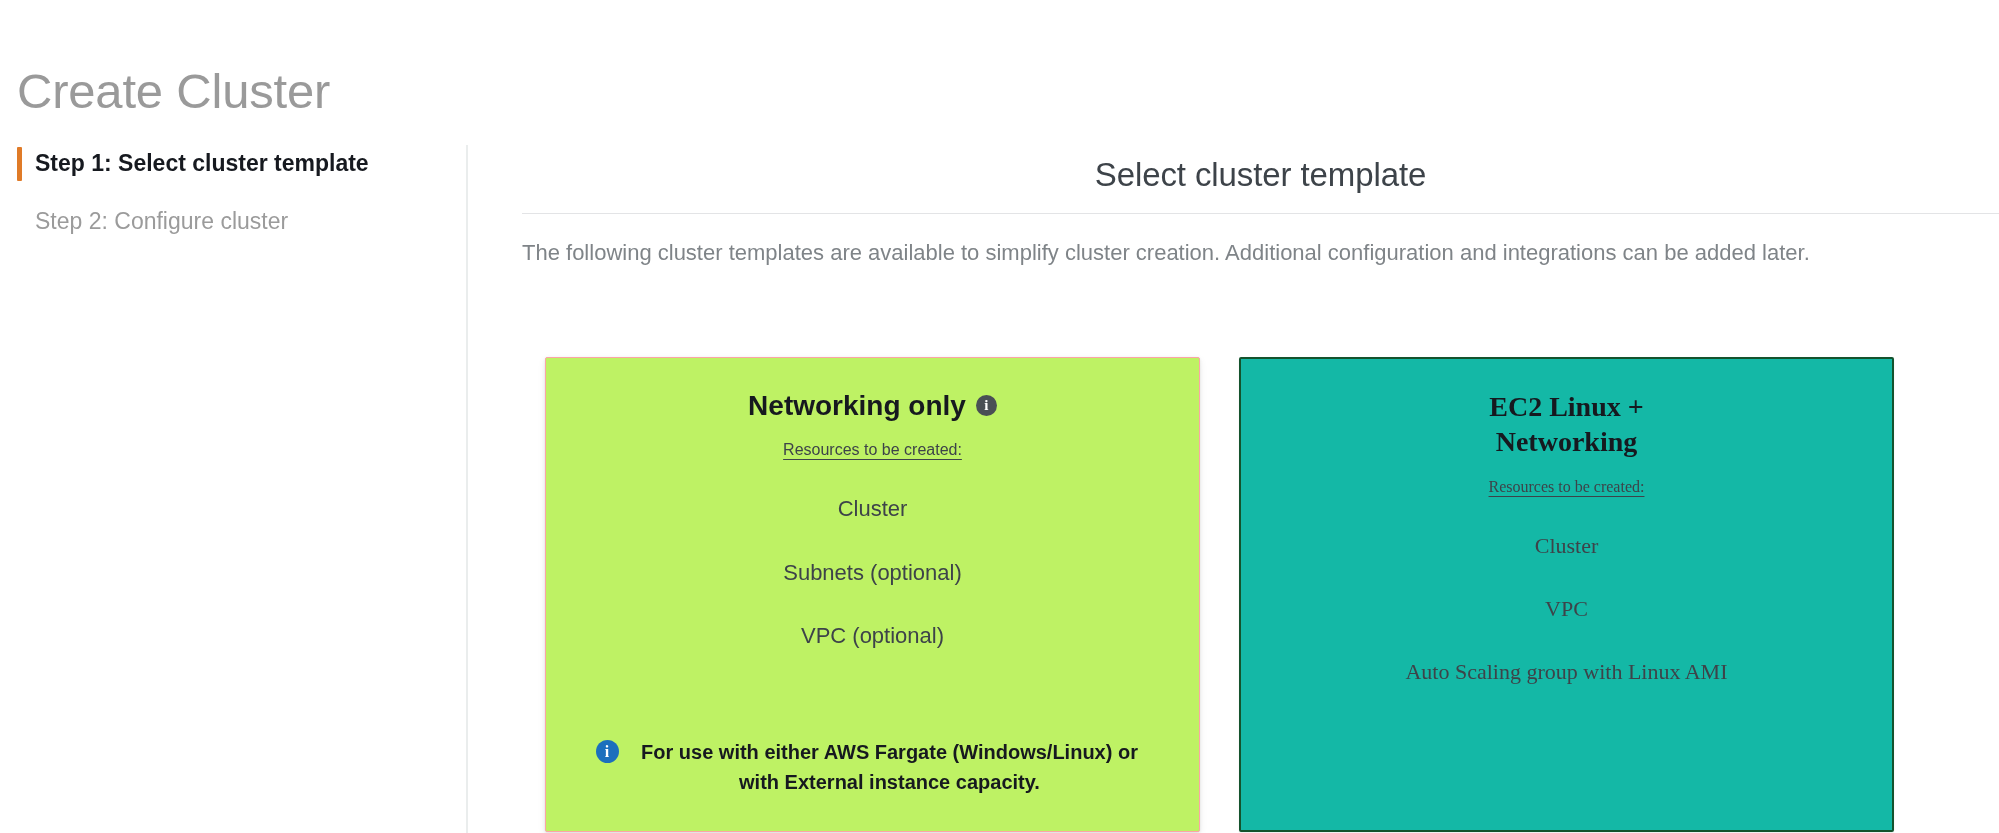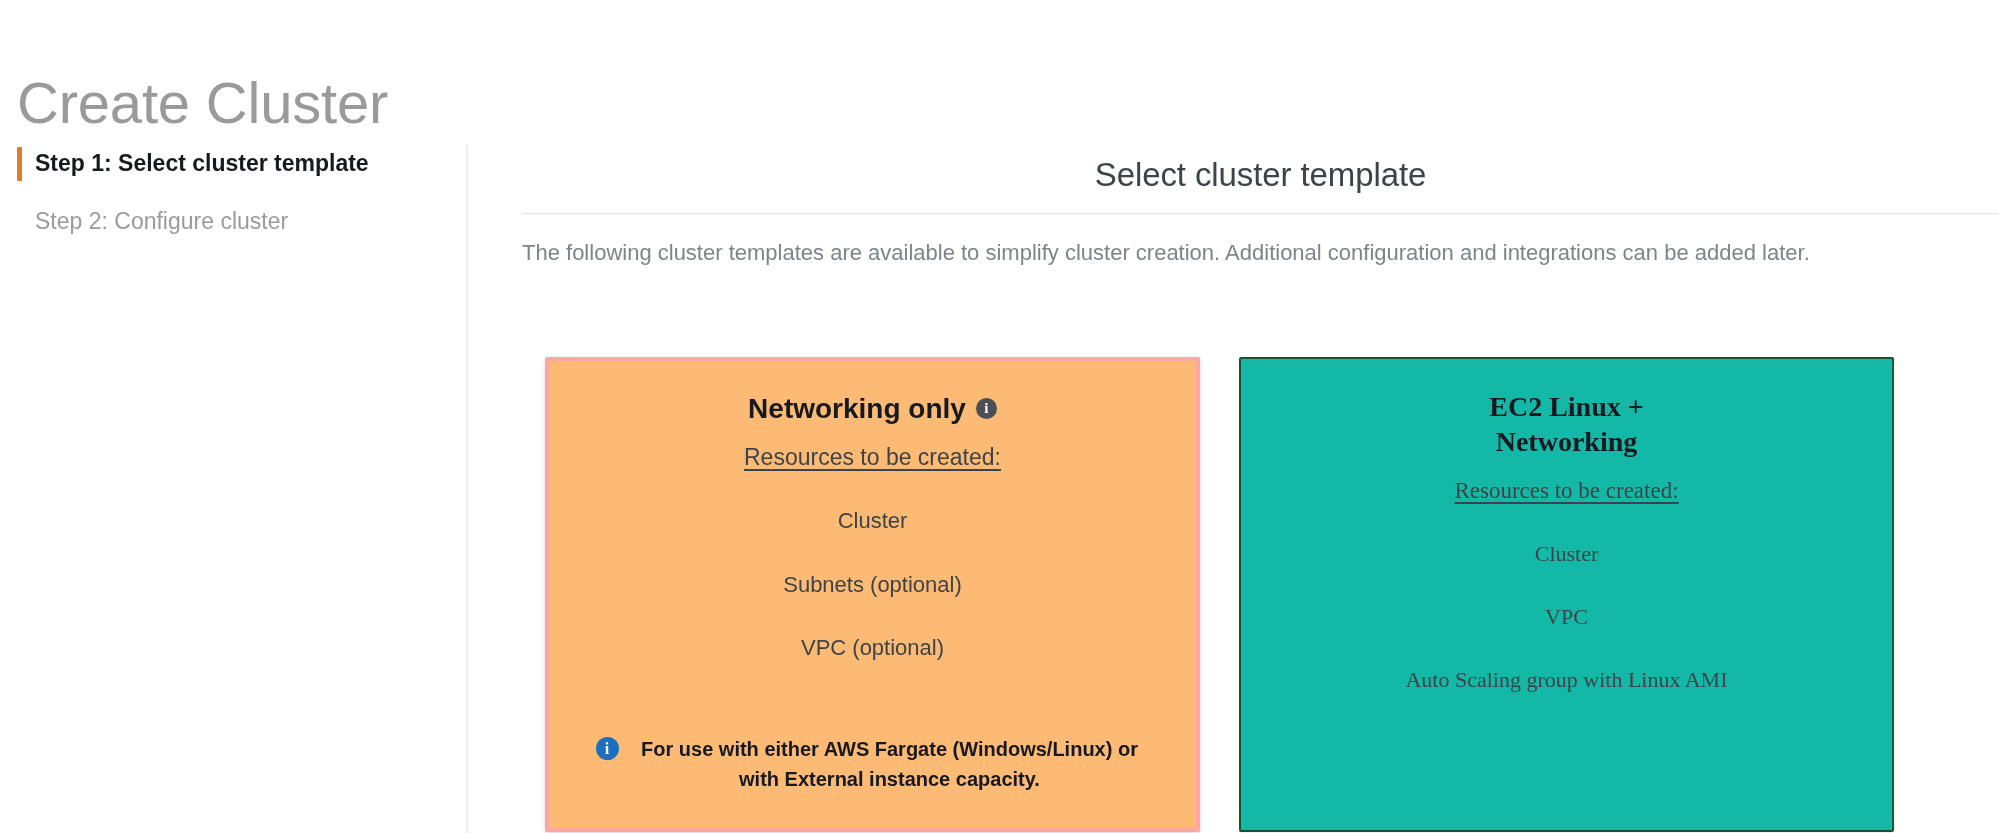--- a/index.html
+++ b/index.html
@@ -15,21 +15,21 @@
     color: #16191f;
     overflow: hidden;
     position: relative;
   }
 
   
   .page-title {
     position: absolute;
     left: 17px;
     top: 32px;
-    font-size: 58px;
+    font-size: 49px;
     font-weight: 400;
     color: #9a9a9a;
     letter-spacing: -0.2px;
     line-height: 1.1;
   }
 
   
   .wizard-sidebar {
     position: absolute;
     left: 0;
@@ -115,22 +115,22 @@
     box-sizing: border-box;
     width: 655px;
     height: 475px;
     border-radius: 2px;
     padding: 30px 22px 0 22px;
     text-align: center;
     display: flex;
     flex-direction: column;
   }
   .tpl-card.unselected {
-    background: #fdba74;
-    border: 4px solid #fca5a5;
+    background: #bef264;
+    border: 1px solid #fca5a5;
     box-shadow: 0 1px 3px rgba(0,0,0,0.10), 0 3px 9px rgba(0,0,0,0.07);
     justify-content: center;
   }
   .tpl-card.selected {
     background: #14b8a6;
     border: 2px solid #14532d;
     box-shadow: 0 1px 2px rgba(0,0,0,0.08);
     font-family: Liberation Serif, serif;
   }
 
@@ -177,21 +177,21 @@
     font-weight: 700;
     font-family: "Liberation Serif", serif;
     line-height: 1;
     position: relative;
     top: 3px;
   }
 
   .resources-heading {
     margin: 0;
     padding-top: 18px;
-    font-size: 23px;
+    font-size: 16px;
     font-weight: 400;
     color: #3d4349;
     text-decoration: underline;
     text-underline-offset: 4px;
   }
   .resource-list {
     list-style: none;
     margin: 0;
     padding: 0;
   }

